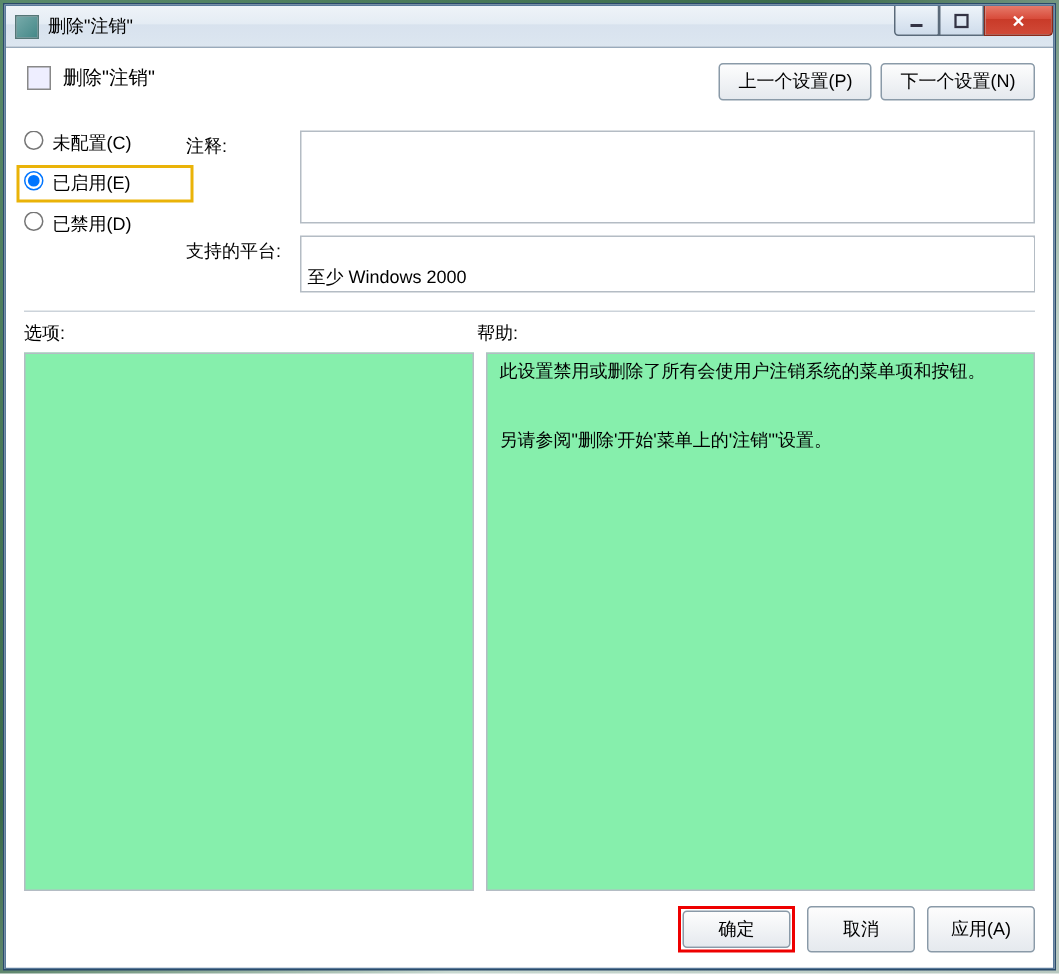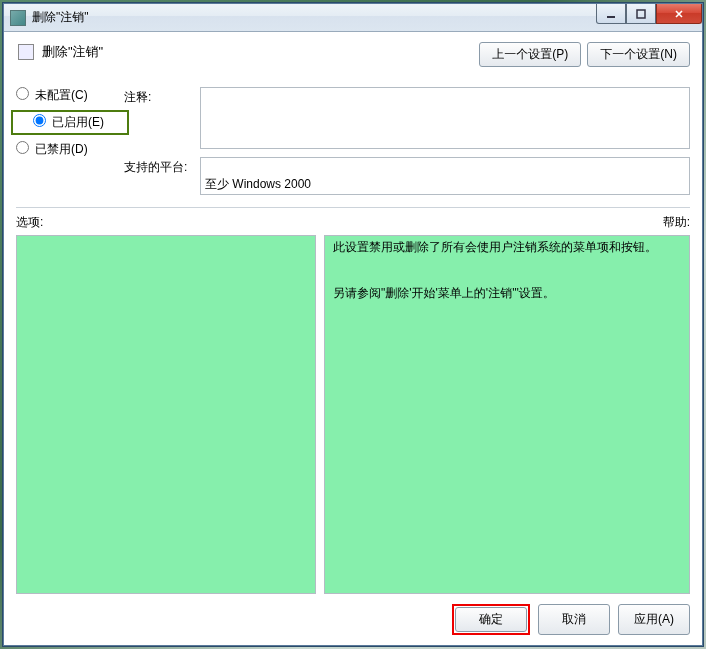--- a/index.html
+++ b/index.html
@@ -76,42 +76,42 @@
     border:1px solid #8a9aa8;
     border-radius:3px;
     padding: 3px 12px;
     min-width: 94px;
     cursor: pointer;
   }
   .configrow { display:flex; margin-top:20px; }
   .radios { width: 108px; }
   .radios label { display:flex; align-items:flex-start; gap:4px; margin-bottom:10px; white-space:nowrap; }
   .radios input[type=radio] { margin:0 2px 0 0; }
-  .hl-red { border:2px solid #4d7c0f; padding:2px 20px; margin:-4px -5px 6px -5px; }
+  .hl-red { border:2px solid #eab308; padding:2px 3px; margin:-4px -5px 6px -5px; }
   .rightcol { flex:1; display:flex; flex-direction:column; gap:8px; }
   .fieldrow { display:flex; align-items:flex-start; gap:8px; }
   .fieldlabel { width:68px; text-align:left; padding-top:2px; }
   .textarea {
     flex:1; height:62px;
     border:1px solid #b4bcc4;
     background:#fff;
     overflow-y: scroll;
     padding:2px 4px;
     font: inherit;
     resize:none;
   }
   .platbox {
     flex:1; height:34px;
     border:1px solid #b4bcc4;
     background:#fff;
     overflow-y: scroll;
     padding:18px 4px;
   }
   .divider { border:none; border-top:1px solid #ccd3da; margin:12px 0 6px 0; }
-  .labelsrow { display:flex; margin-bottom:4px;justify-content:space-between; }
+  .labelsrow { display:flex; margin-bottom:4px; }
   .labelsrow .l1 { width: 302px; }
   .panels { flex:1; display:flex; gap:8px; min-height:0; }
   .panel {
     border:1px solid #b4bcc4;
     background:#86efac;
     overflow-y: scroll;
     padding:0 8px;
   }
   .panel.options { width: 300px; }
   .panel.help { flex:1; line-height:1.9; }

